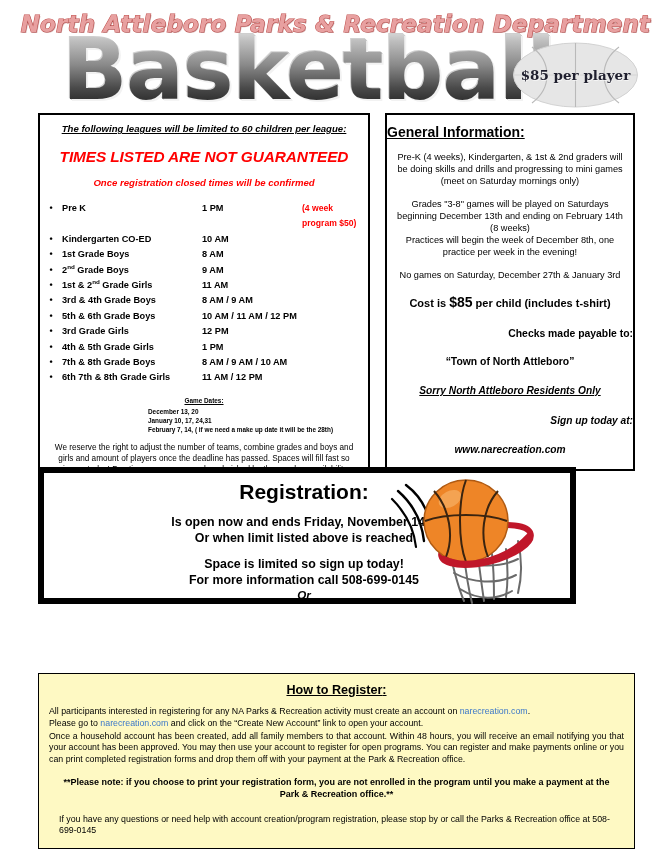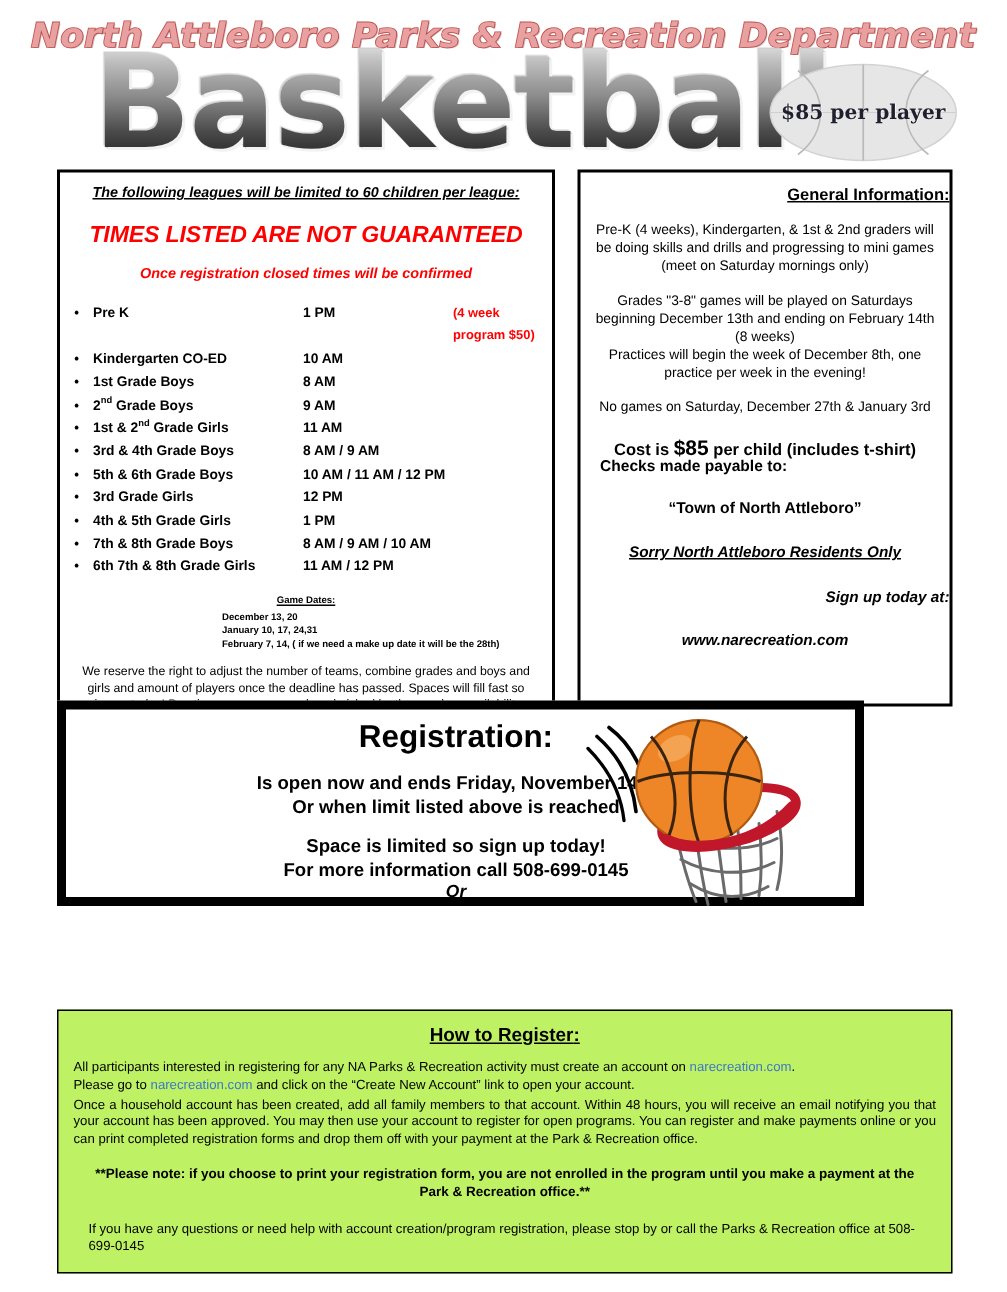--- a/index.html
+++ b/index.html
@@ -115,35 +115,35 @@
     text-align: center; font-size: 9.6px; font-weight: bold;
     text-decoration: underline; margin-top: 18px; color:#000;
   }
   .disclaimer {
     margin: 9px 12px 0 12px; text-align: center;
     font-size: 8.2px; line-height: 10.6px; color:#000;
   }
 
   
   .gi-title {
-    text-align:right; font-size: 11px; font-weight: bold;
+    text-align:left; font-size: 14px; font-weight: bold;
     text-decoration: underline; margin-top: 9px; color:#000;
   }
   .gi-para {
     text-align:center; font-size: 9.2px; line-height: 12px;
     margin: 11px 7px 0 7px; color:#000;
   }
   .gi-cost {
     text-align:center; font-size: 11px; font-weight: bold;
     margin-top: 13px; color:#000;
   }
   .gi-cost .big { font-size: 14px; margin-top: 31px; }
   .gi-checks {
-    text-align:left; font-size: 10.4px; font-weight:bold;
-    color:#000;padding-left:13px;
+    text-align:right; font-size: 10.4px; font-weight:bold;
+    margin-top: 18px; color:#000;
   }
   .gi-town {
     text-align:center; font-size: 10.4px; font-weight:bold;
     margin-top: 17px; color:#000;
   }
   .gi-residents {
     text-align:center; font-size: 10.2px; font-weight:bold; font-style:italic;
     text-decoration: underline; margin-top: 18px; color:#000;
   }
   .gi-signup {
@@ -178,21 +178,21 @@
     position:absolute; left: 60px; top: 115px; width: 400px;
     text-align:center; font-size: 11.6px; font-weight: bold; font-style: italic; color:#000;
   }
   .hoop { position:absolute; right: 22px; top: 2px; width: 160px; height: 130px; }
   .hoop svg { display:block; }
 
   
   .howto {
     position: absolute; left: 38px; top: 673px;
     width: 597px; height: 176px;
-    border: 1.5px solid #000; background:#bef264;
+    border: 1.5px solid #000; background:#fef9c3;
   }
   .howto-title {
     text-align:center; font-size: 12.6px; font-weight:bold;
     margin-top: 9px; color:#000;
   }
   .howto-title span { text-decoration: underline; }
   .howto-p {
     margin: 9px 10px 0 10px; font-size: 8.8px; line-height: 11.4px;
     text-align: justify; color:#000;
   }

